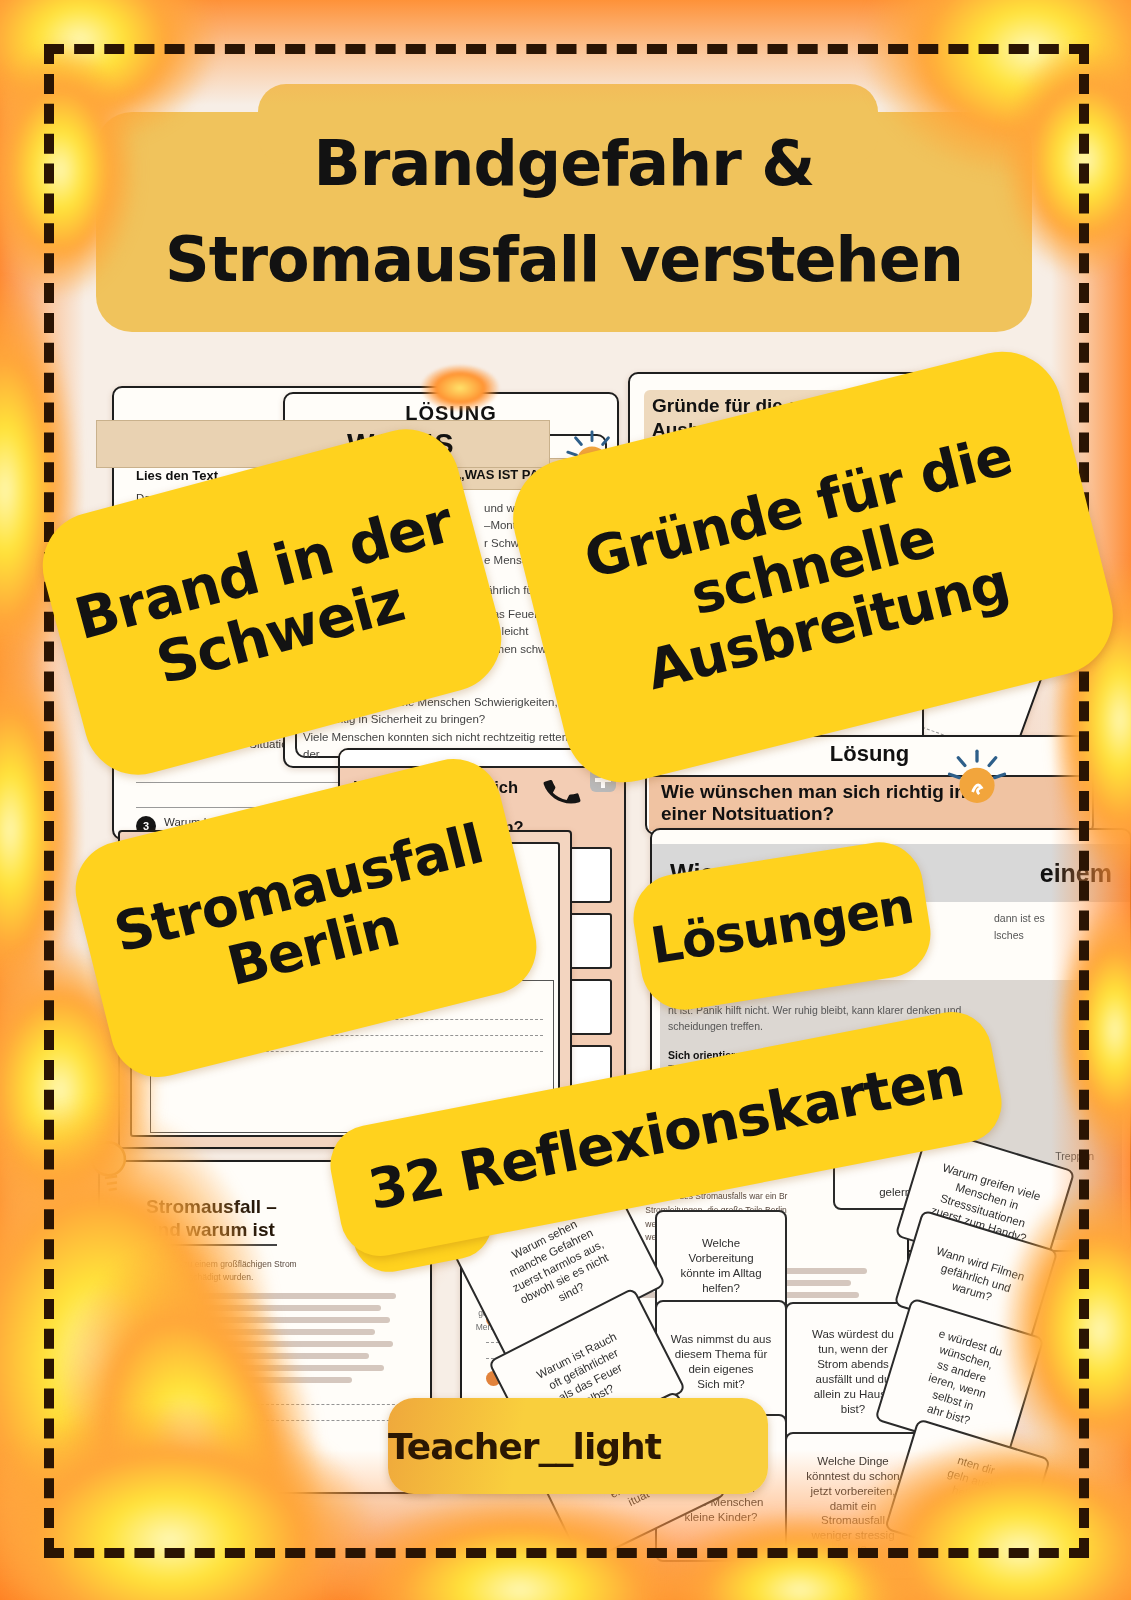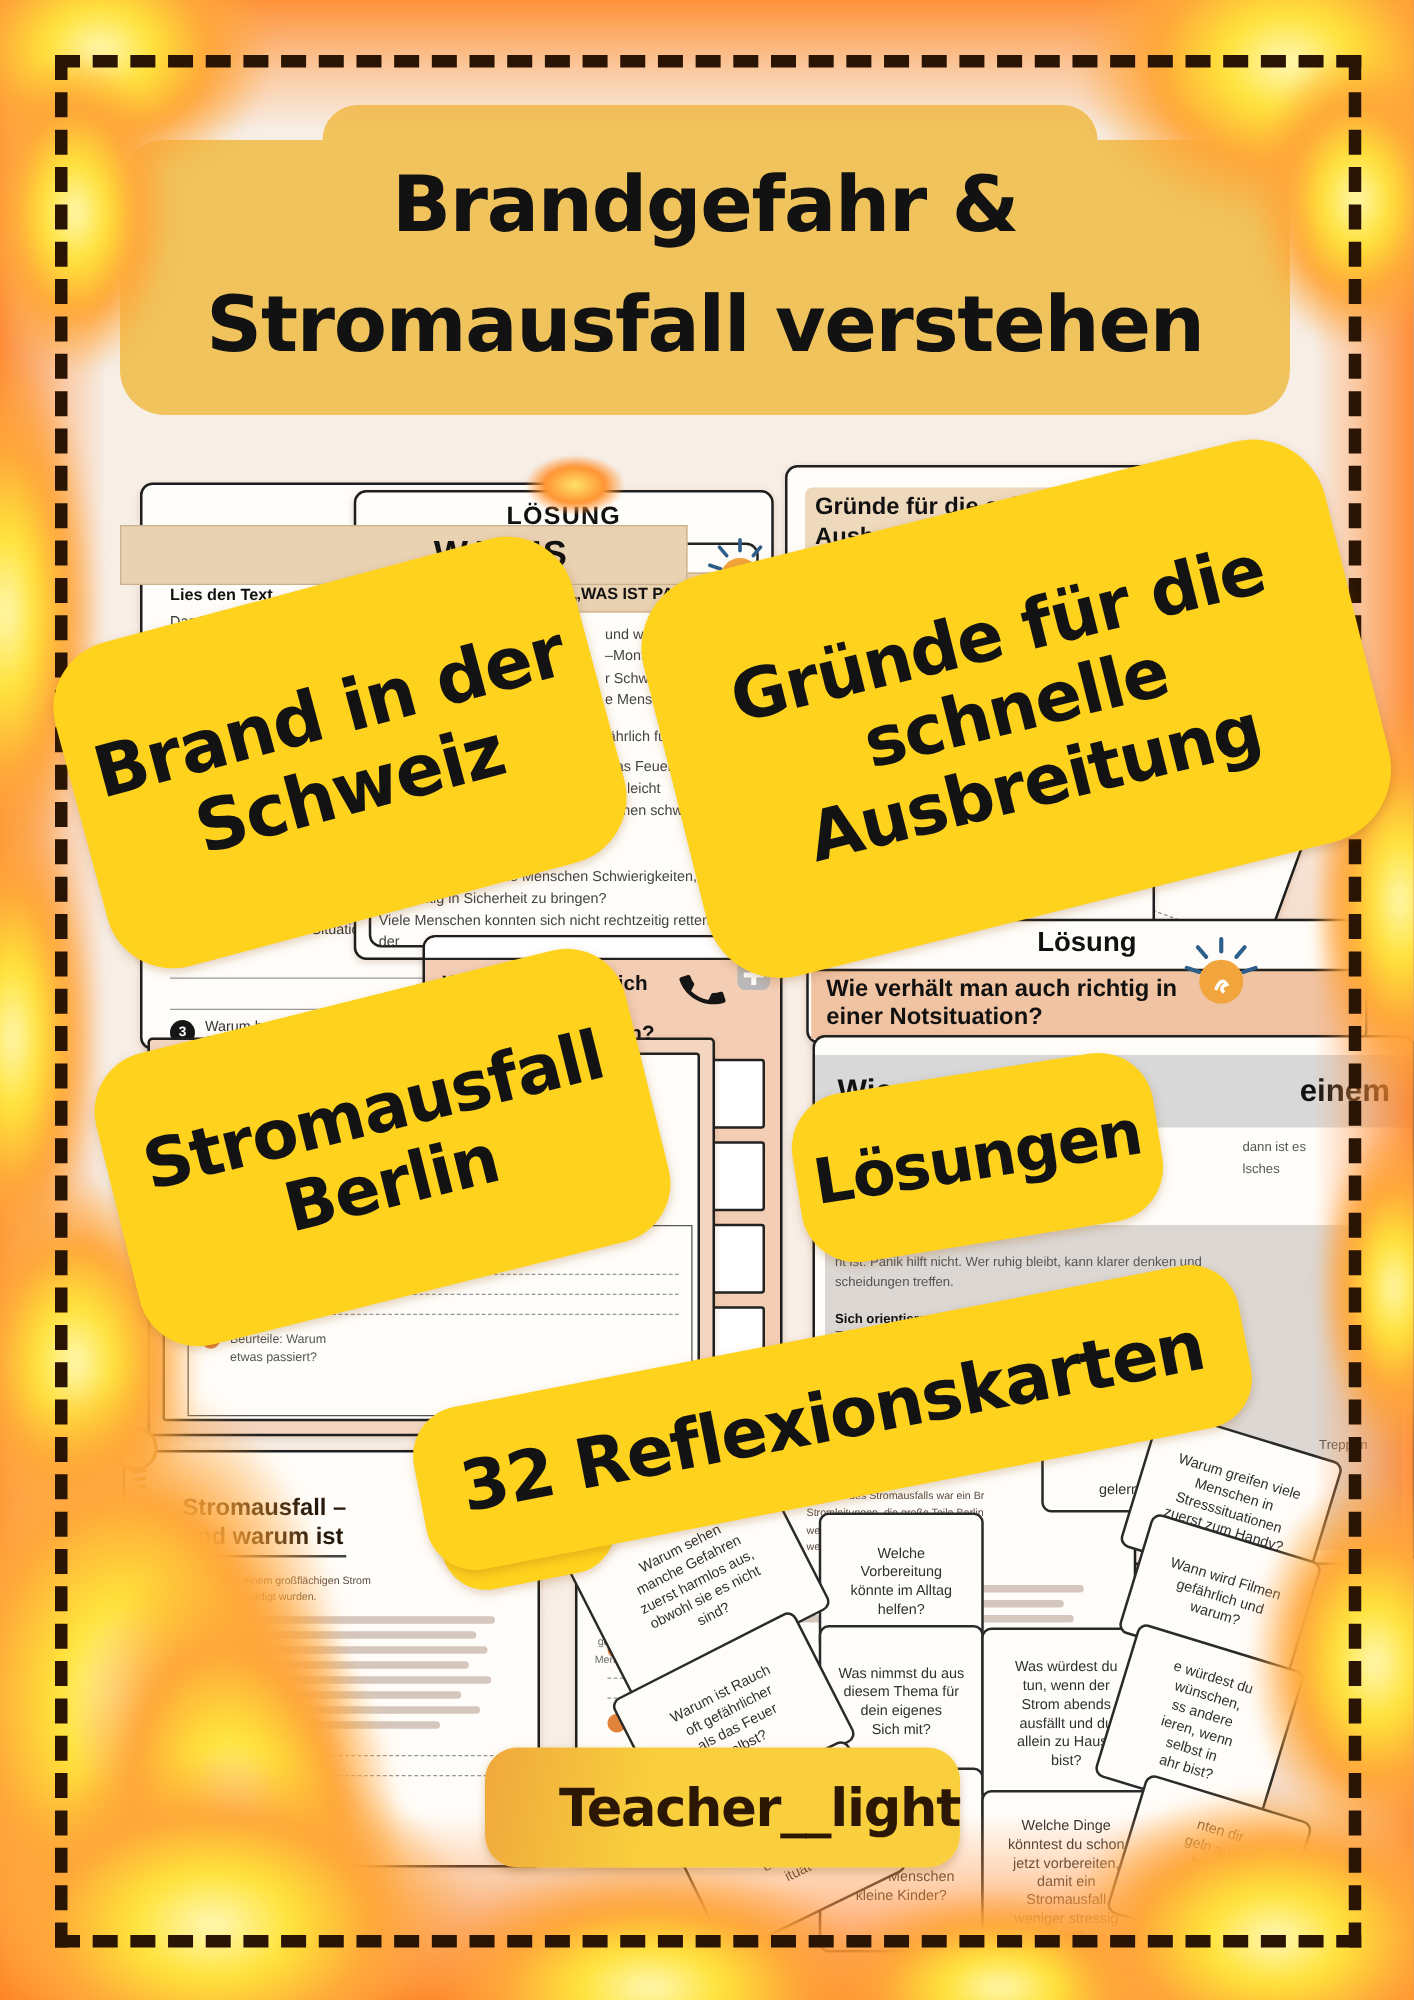--- a/index.html
+++ b/index.html
@@ -187,21 +187,21 @@
       <div class="nbox">
           <span data-bind="sheets.notsituation.boxes.5" style="display:block;margin-left:10px;">glich, Rettungskräfte informieren oder Erwach
 en.</span>
         </div>
     </div>
   </div>
 
   <div class="sheet" id="s-lsgr" style="left:645px;top:735px;width:445px;height:96px;z-index:7;">
     <div class="hB" data-bind="sheets.loesung_rechts.header" style="text-align:center;font-size:22px;padding-top:4px;">Lösung</div>
     <div style="position:absolute;left:2px;right:2px;top:38px;bottom:2px;background:#F0C3A2;border-top:2px solid #222;">
-      <div class="hB" data-bind="sheets.loesung_rechts.title" style="padding:4px 12px;font-size:19px;line-height:1.15;">Wie verhält man auch richtig in
+      <div class="hB" data-bind="sheets.loesung_rechts.title" style="padding:4px 12px;font-size:19px;line-height:1.15;">Wie wünschen man sich richtig in
 einer Notsituation?</div>
     </div>
     <svg viewBox="0 0 60 60" style="position:absolute;right:82px;top:12px;width:66px;height:66px;z-index:2;">
       <g stroke="#2e5f8a" stroke-width="3" stroke-linecap="round">
         <line x1="30" y1="2" x2="30" y2="11"></line>
           <line x1="13" y1="8" x2="19" y2="15"></line>
         <line x1="47" y1="8" x2="41" y2="15"></line>
           <line x1="5" y1="23" x2="14" y2="26"></line>
           <line x1="55" y1="23" x2="46" y2="26"></line>
       </g>
@@ -237,25 +237,20 @@
     <div style="position:absolute;left:36px;top:88px;width:58px;height:44px;border:2px solid #222;"></div>
     <div style="position:absolute;left:30px;right:16px;top:148px;bottom:14px;border:1.5px solid #555;padding:8px 10px;">
       <div style="display:flex;gap:8px;align-items:center;">
         <span class="numo"></span>
         <span class="tiny" data-bind="sheets.arbeits.q1a" style="font-size:10px;">Erkläre, warum Filmen</span>
         <span class="tiny" data-bind="sheets.arbeits.q1b" style="font-size:10px;margin-left:60px;">ich sein kann.</span>
       </div>
       <div class="dsh"></div>
       <div class="dsh"></div>
       <div class="dsh"></div>
-      <div style="display:flex;gap:8px;align-items:flex-start;margin-top:12px;">
-        <span class="numo"></span>
-        <span class="tiny" data-bind="sheets.arbeits.q2" style="font-size:10px;line-height:1.5;">Beurteile:  Warum
-etwas passiert?</span>
-      </div>
     </div>
   </div>
 
   <div class="sheet" id="s-wrm" style="left:98px;top:1160px;width:330px;height:330px;z-index:10;border-radius:4px;">
     <svg viewBox="0 0 50 70" style="position:absolute;left:-16px;top:-28px;width:52px;height:72px;transform:rotate(-8deg);">
       <circle cx="25" cy="24" r="16" fill="#F6E6A8" stroke="#B98E3A" stroke-width="2.5"></circle>
       <path d="M19 42 h12 M20 48 h10 M21 54 h8" stroke="#B98E3A" stroke-width="2.5" fill="none"></path>
     </svg>
     <div class="hB" data-bind="sheets.warum.title" style="margin:34px 0 0 46px;font-size:19px;line-height:1.2;color:#26180a;border-bottom:2px solid #444;display:inline-block;padding-bottom:2px;">Stromausfall –
 und warum ist</div>
@@ -443,18 +438,18 @@
     </div>
   <div class="sticker marker" style="left:636px;top:858px;width:292px;height:136px;transform:rotate(-9deg);border-radius:44px;font-size:50px;">
     <span data-bind="stickers.loesungen">Lösungen</span>
     </div>
   <div class="sticker" style="left:346px;top:1126px;width:140px;height:140px;transform:rotate(-11deg);border-radius:36px;z-index:49;"></div>
   <div class="sticker marker" style="left:330px;top:1068px;width:672px;height:132px;transform:rotate(-11deg);border-radius:40px;font-size:55px;">
     <span data-bind="stickers.reflexionskarten">32 Reflexionskarten</span>
     </div>
 
   <div class="marker" style="position:absolute;left:388px;top:1398px;width:380px;height:96px;z-index:34;border-radius:26px;
-              background:linear-gradient(100deg,#EFA83C,#F9CF3D 35%);display:flex;align-items:center;justify-content:flex-end;
-              font-size:42px;font-weight:bold;color:#2b1703;letter-spacing:-1px;box-shadow:0 3px 8px rgba(140,80,10,.3);">
+              background:linear-gradient(100deg,#EFA83C,#F9CF3D 35%);display:flex;align-items:center;justify-content:flex-start;
+              font-size:36px;font-weight:bold;color:#2b1703;letter-spacing:-1px;box-shadow:0 3px 8px rgba(140,80,10,.3);">
     <span data-bind="brand">Teacher__light</span>
     </div>
 
 </div>
 
 </body></html>

